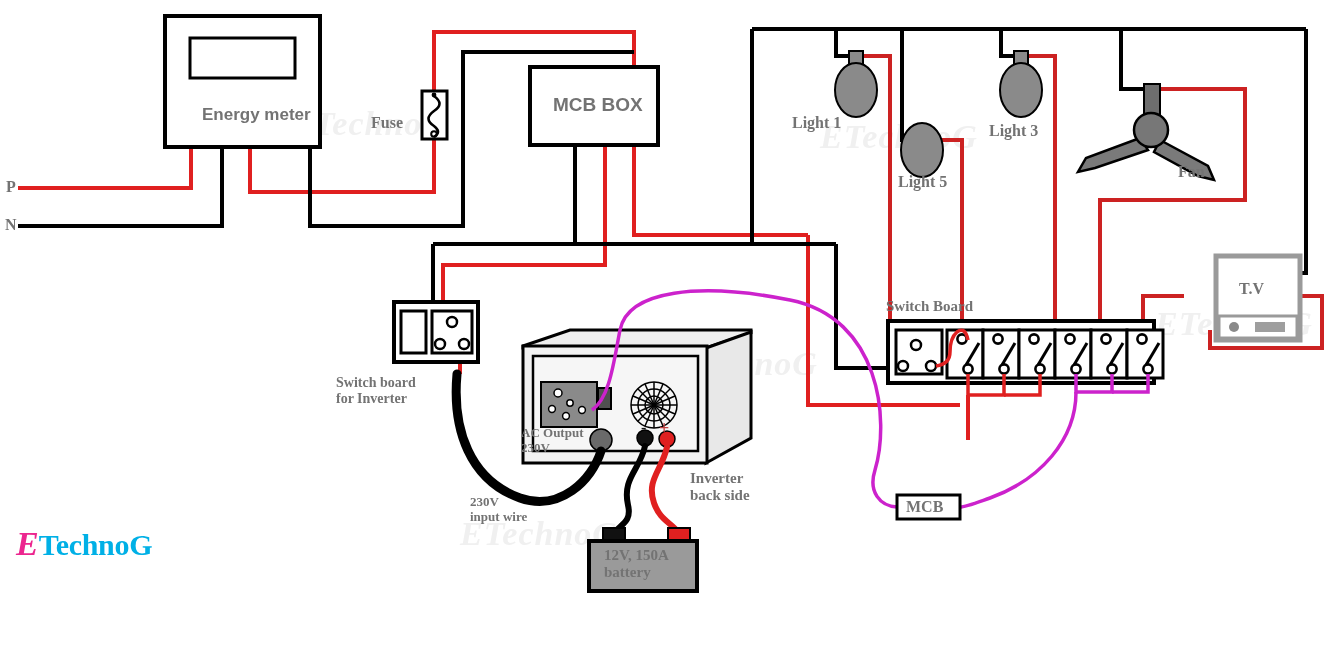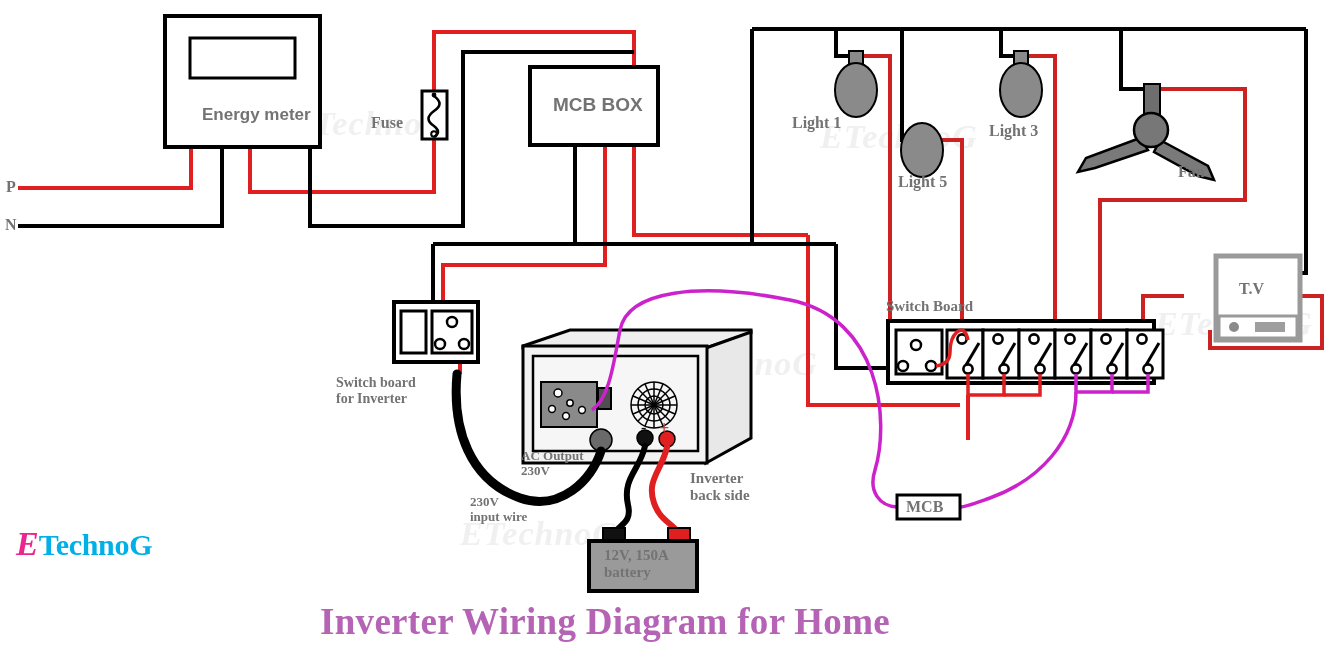--- a/index.html
+++ b/index.html
@@ -273,32 +273,31 @@
   <div class="lbl lbl-serif" style="left:792px;top:114px;font-size:16px;">Light 1</div>
   <div class="lbl lbl-serif" style="left:898px;top:173px;font-size:16px;">Light 5</div>
   <div class="lbl lbl-serif" style="left:989px;top:122px;font-size:16px;">Light 3</div>
   <div class="lbl lbl-serif" style="left:1130px;top:163px;font-size:16px;margin-left:48px;">Fan</div>
   <div class="lbl lbl-serif" style="left:1239px;top:280px;font-size:16px;">T.V</div>
 
   <div class="lbl lbl-serif" style="left:886px;top:298px;font-size:15px;">Switch Board</div>
   <div class="lbl lbl-serif" style="left:336px;top:375px;font-size:14px;">Switch board
 for Inverter</div>
 
-  <div class="lbl lbl-serif" style="left:521px;top:426px;font-size:13px;margin-top:23px;">AC Output
+  <div class="lbl lbl-serif" style="left:521px;top:426px;font-size:13px;">AC Output
 230V</div>
   <div class="lbl lbl-serif" style="left:690px;top:470px;font-size:15px;">Inverter
 back side</div>
   <div class="lbl lbl-serif" style="left:470px;top:495px;font-size:13px;">230V
 input wire</div>
   <div class="lbl lbl-serif" style="left:604px;top:547px;font-size:15px;">12V, 150A
 battery</div>
   <div class="lbl lbl-serif" style="left:906px;top:498px;font-size:16px;">MCB</div>
 
   <div class="lbl lbl-serif" style="left:641px;top:419px;font-size:16px;color:#111;">-</div>
   <div class="lbl lbl-serif" style="left:659px;top:418px;font-size:18px;color:#c04040;">+</div>
 
   <div id="brand">
     <span class="b1">E</span><span class="b2">TechnoG</span>
   </div>
 
-  <div id="title">Inverter Wiring Diagram for Home</div>
 
 </div>
 
 </body></html>

